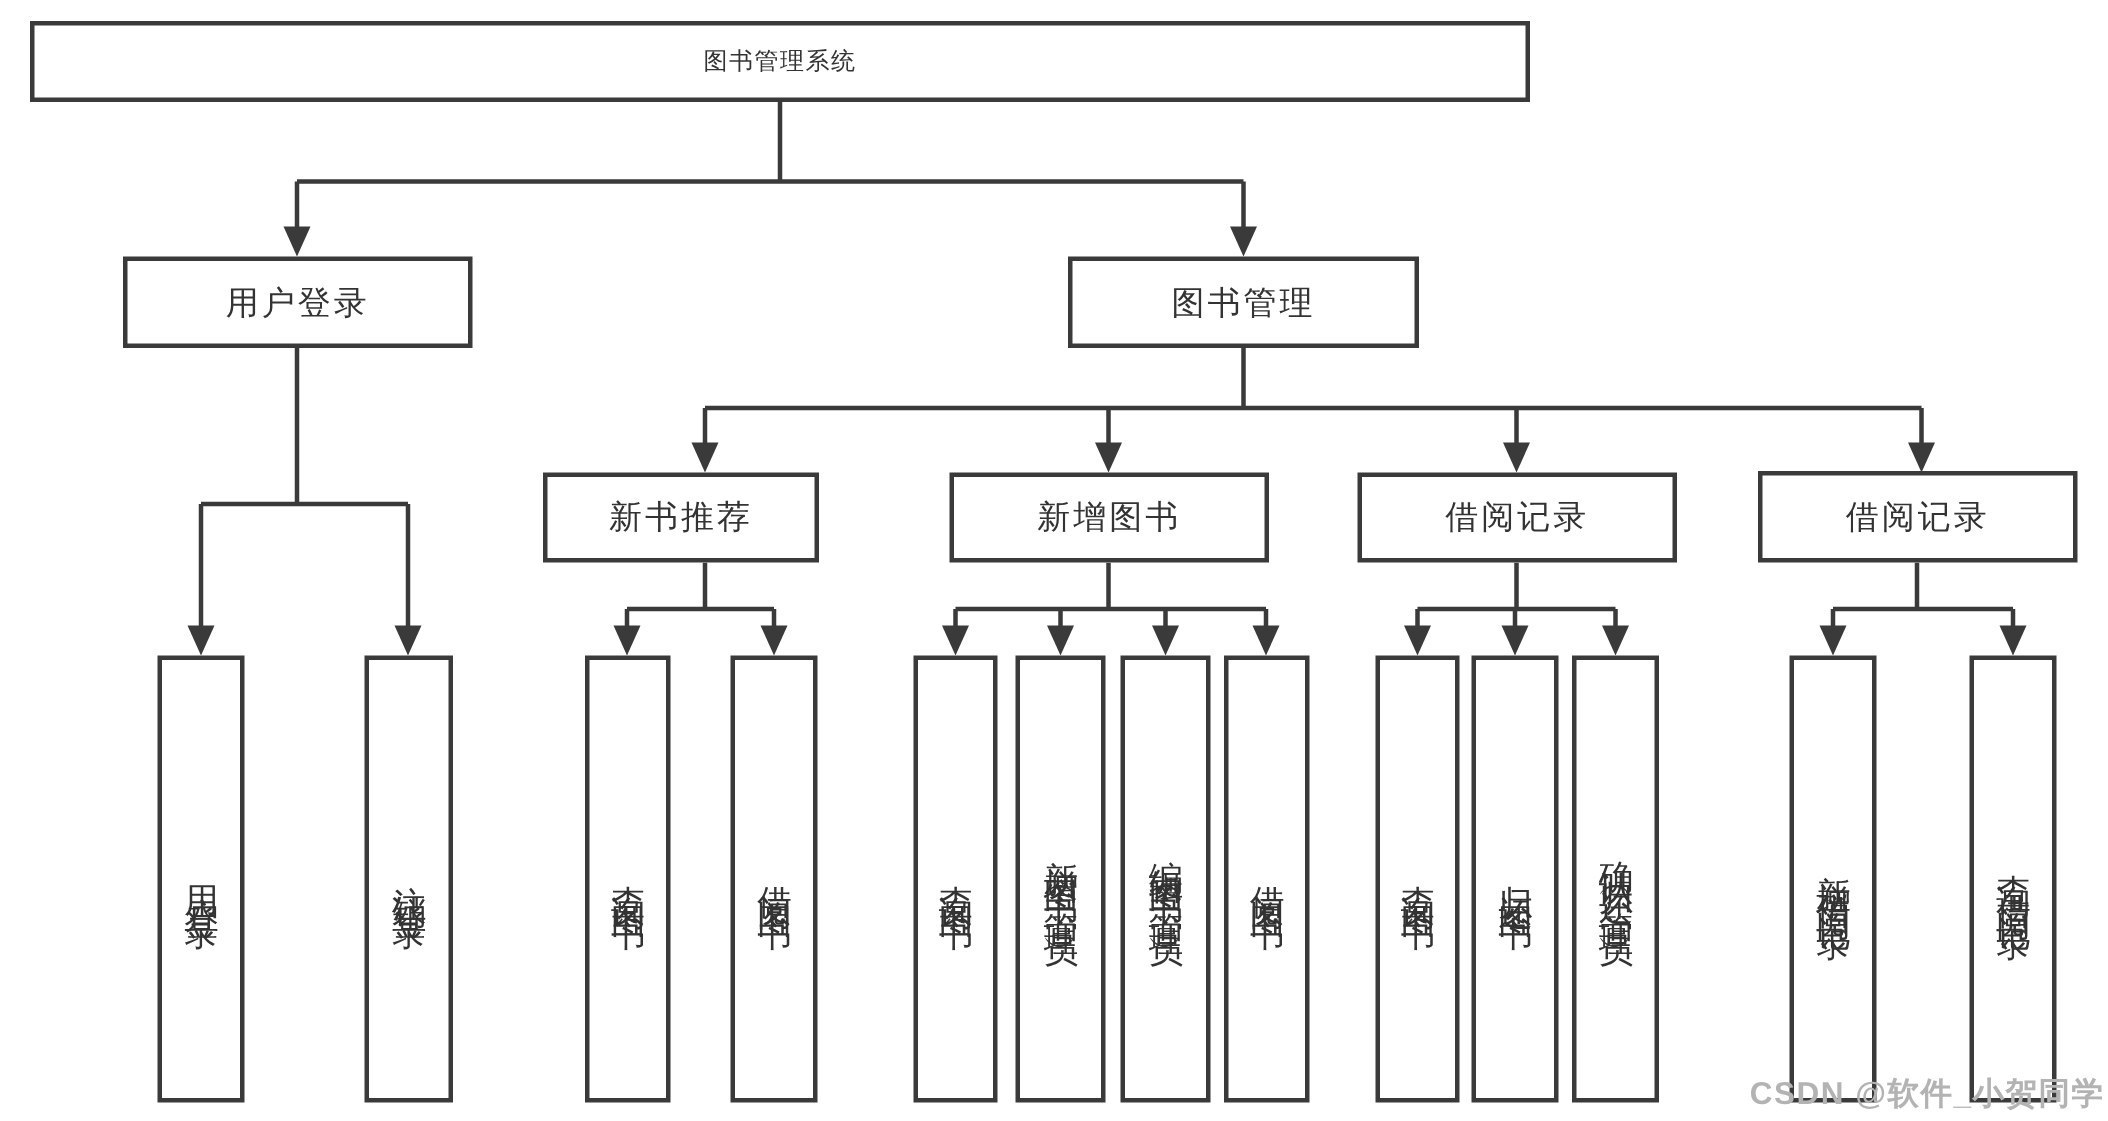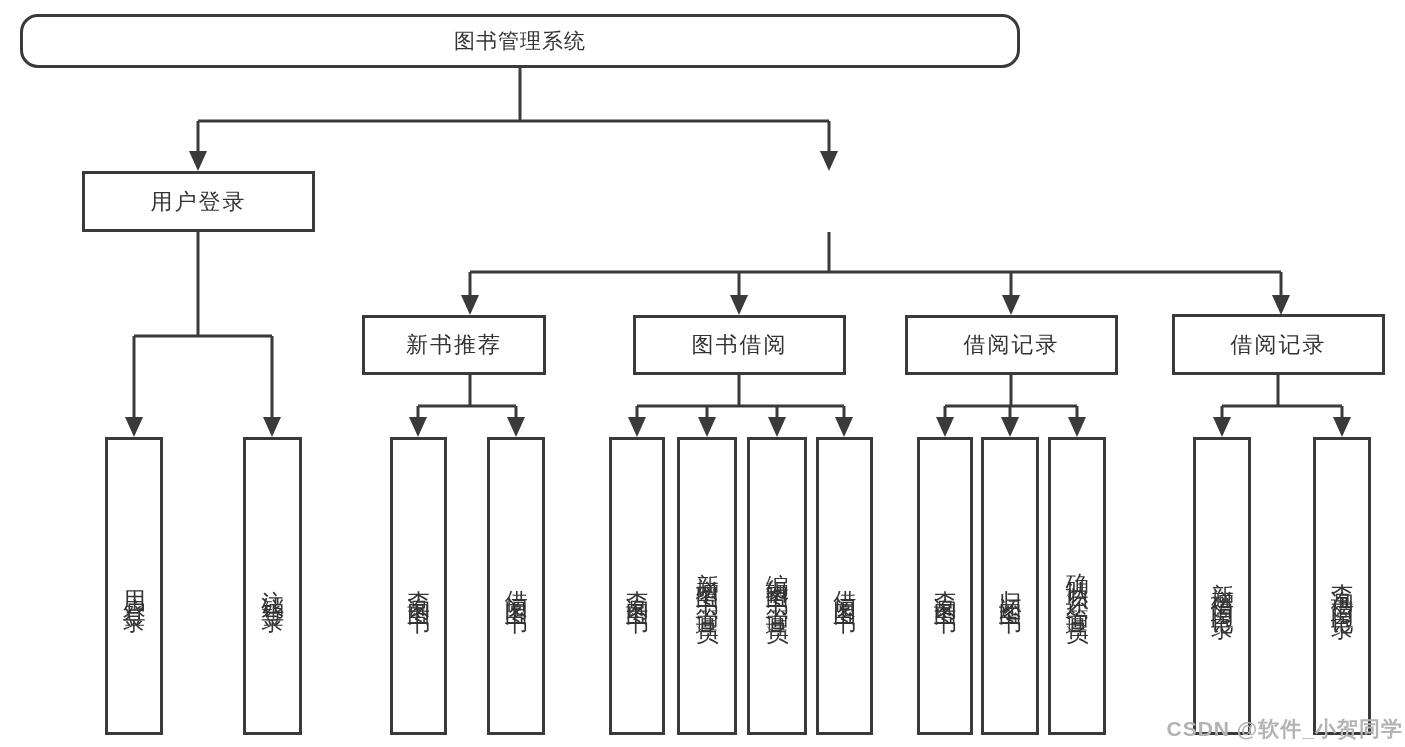--- a/index.html
+++ b/index.html
@@ -14,21 +14,21 @@
     box-sizing: border-box;
     background: #ffffff;
     border: 3px solid #3a3a3a;
     color: #333333;
     display: flex;
     align-items: center;
     justify-content: center;
     z-index: 1;
   }
   .h    { font-size: 22px; letter-spacing: 2px; }
-  .root { font-size: 21px; letter-spacing: 1px; border-radius: 18px; }
+  .root { font-size: 16px; letter-spacing: 1px; }
 
   .leaf { top: 437px; height: 298px; }
   .vtext {
     writing-mode: vertical-rl;
     text-orientation: mixed;
     font-size: 23px;
     letter-spacing: 7px;
     line-height: 1.2;
     white-space: nowrap;
   }
@@ -68,23 +68,24 @@
       <polygon points="936,417 954,417 945,437" fill="#3a3a3a"></polygon>
       <polygon points="1001,417 1019,417 1010,437" fill="#3a3a3a"></polygon>
       <polygon points="1068,417 1086,417 1077,437" fill="#3a3a3a"></polygon>
       <polygon points="1213,417 1231,417 1222,437" fill="#3a3a3a"></polygon>
       <polygon points="1333,417 1351,417 1342,437" fill="#3a3a3a"></polygon>
     </svg>
 
   <div class="box h root" style="left:20px;top:14px;width:1000px;height:54px;">图书管理系统</div>
 
   <div class="box h" style="left:82px;top:171px;width:233px;height:61px;">用户登录</div>
+  <div class="box h" style="left:712px;top:171px;width:234px;height:61px;">图书管理</div>
 
   <div class="box h" style="left:362px;top:315px;width:184px;height:60px;">新书推荐</div>
-  <div class="box h" style="left:633px;top:315px;width:213px;height:60px;">图书借阅</div>
+  <div class="box h" style="left:633px;top:315px;width:213px;height:60px;">新增图书</div>
   <div class="box h" style="left:905px;top:315px;width:213px;height:60px;">借阅记录</div>
   <div class="box h" style="left:1172px;top:314px;width:213px;height:61px;text-align:center;">借阅记录</div>
 
   <div class="box leaf" style="left:105px;width:58px;">
     <span class="vtext">用户登录</span>
   </div>
   <div class="box leaf" style="left:243px;width:59px;">
     <span class="vtext">注销登录</span>
   </div>
 

